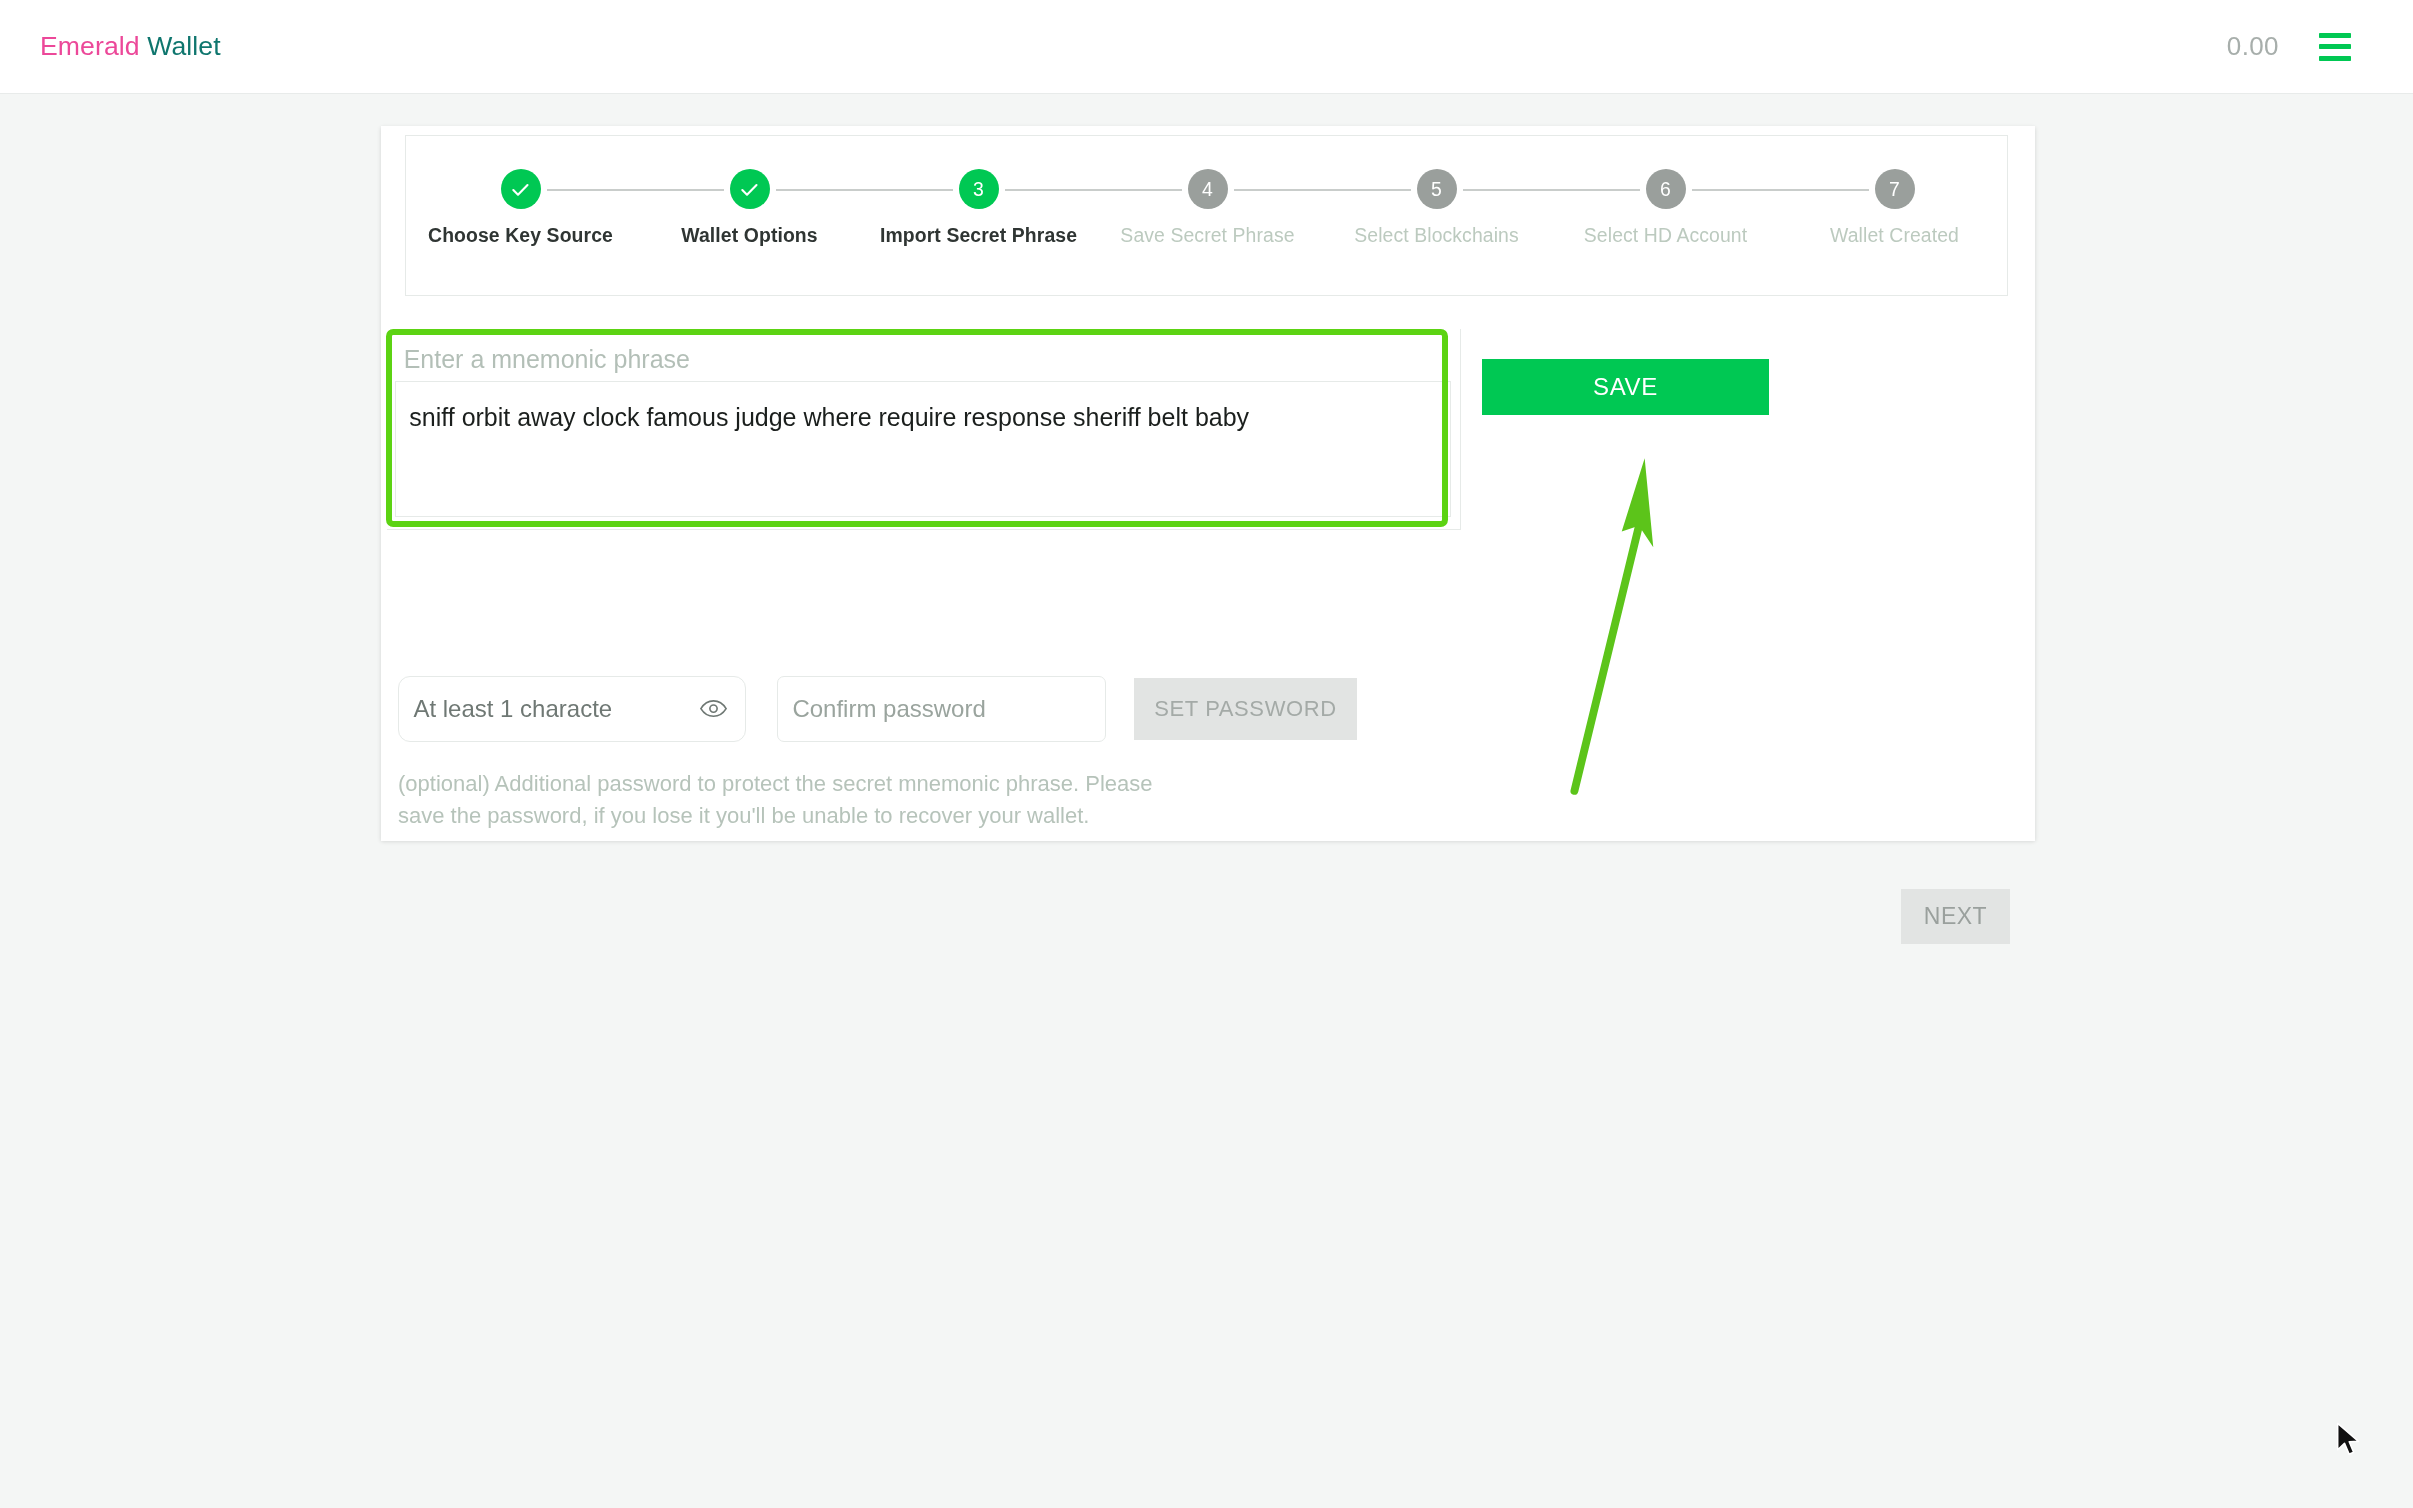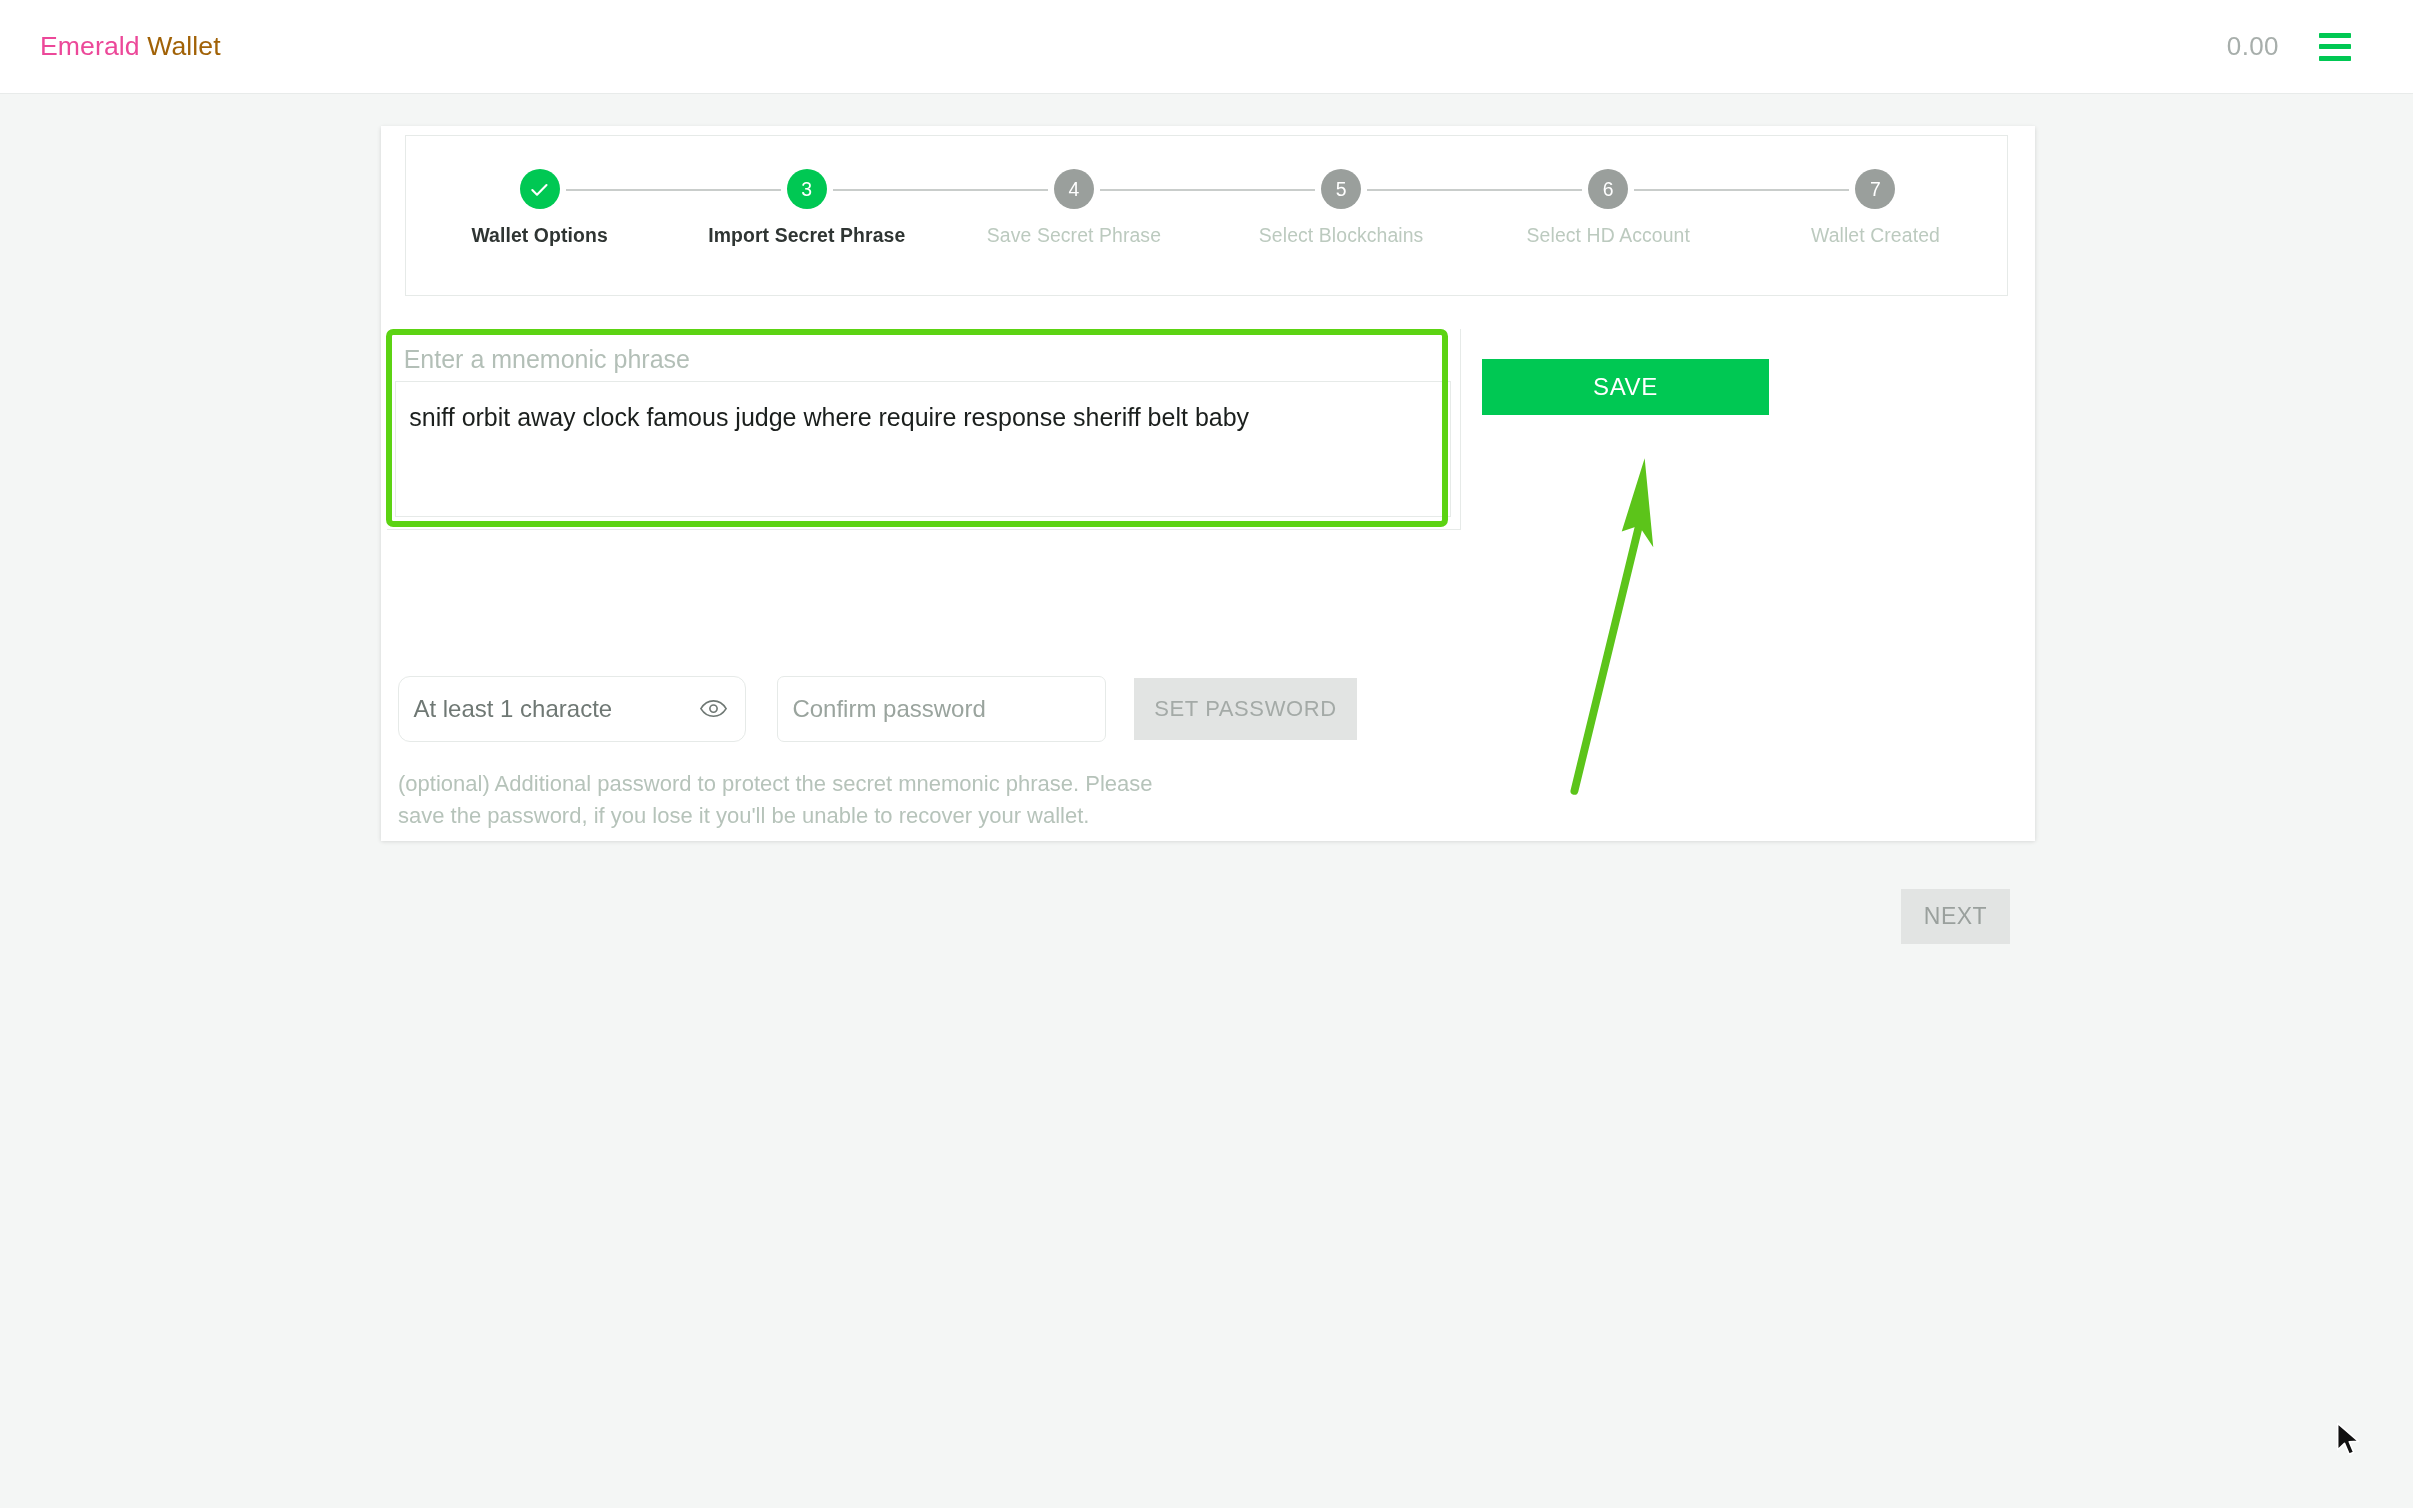--- a/index.html
+++ b/index.html
@@ -24,21 +24,21 @@
     align-items: center;
   }
   #brand {
     position: absolute;
     left: 40px;
     font-size: 26.6px;
     letter-spacing: 0.1px;
     white-space: nowrap;
   }
   #brand .b-emerald { color: #ec4899; }
-  #brand .b-wallet  { color: #a16207; }
+  #brand .b-wallet  { color: #0f766e; }
 
   #balance {
     position: absolute;
     right: 134px;
     font-size: 26px;
     color: #a7aeab;
     letter-spacing: 0.4px;
   }
 
   #menu-btn {
@@ -338,20 +338,29 @@
     <i></i>
     <i></i>
   </div>
 </div>
 
 <div id="card">
 
   <div id="stepper-panel">
     <div id="stepper">
 
+      <div class="step">
+        <div class="connector"></div>
+        <div class="step-circle done">
+          <svg width="23" height="23" viewBox="0 0 24 24">
+            <path d="M4.5 12.6 L9.4 17.4 L19.3 7.3" fill="none" stroke="#fff" stroke-width="2.2" stroke-linecap="round" stroke-linejoin="round"></path>
+          </svg>
+        </div>
+        <div class="step-label dark">Choose Key Source</div>
+      </div>
 
       <div class="step">
         <div class="connector"></div>
         <div class="step-circle done">
           <svg width="23" height="23" viewBox="0 0 24 24">
             <path d="M4.5 12.6 L9.4 17.4 L19.3 7.3" fill="none" stroke="#fff" stroke-width="2.2" stroke-linecap="round" stroke-linejoin="round"></path>
           </svg>
         </div>
         <div class="step-label dark">Wallet Options</div>
       </div>

